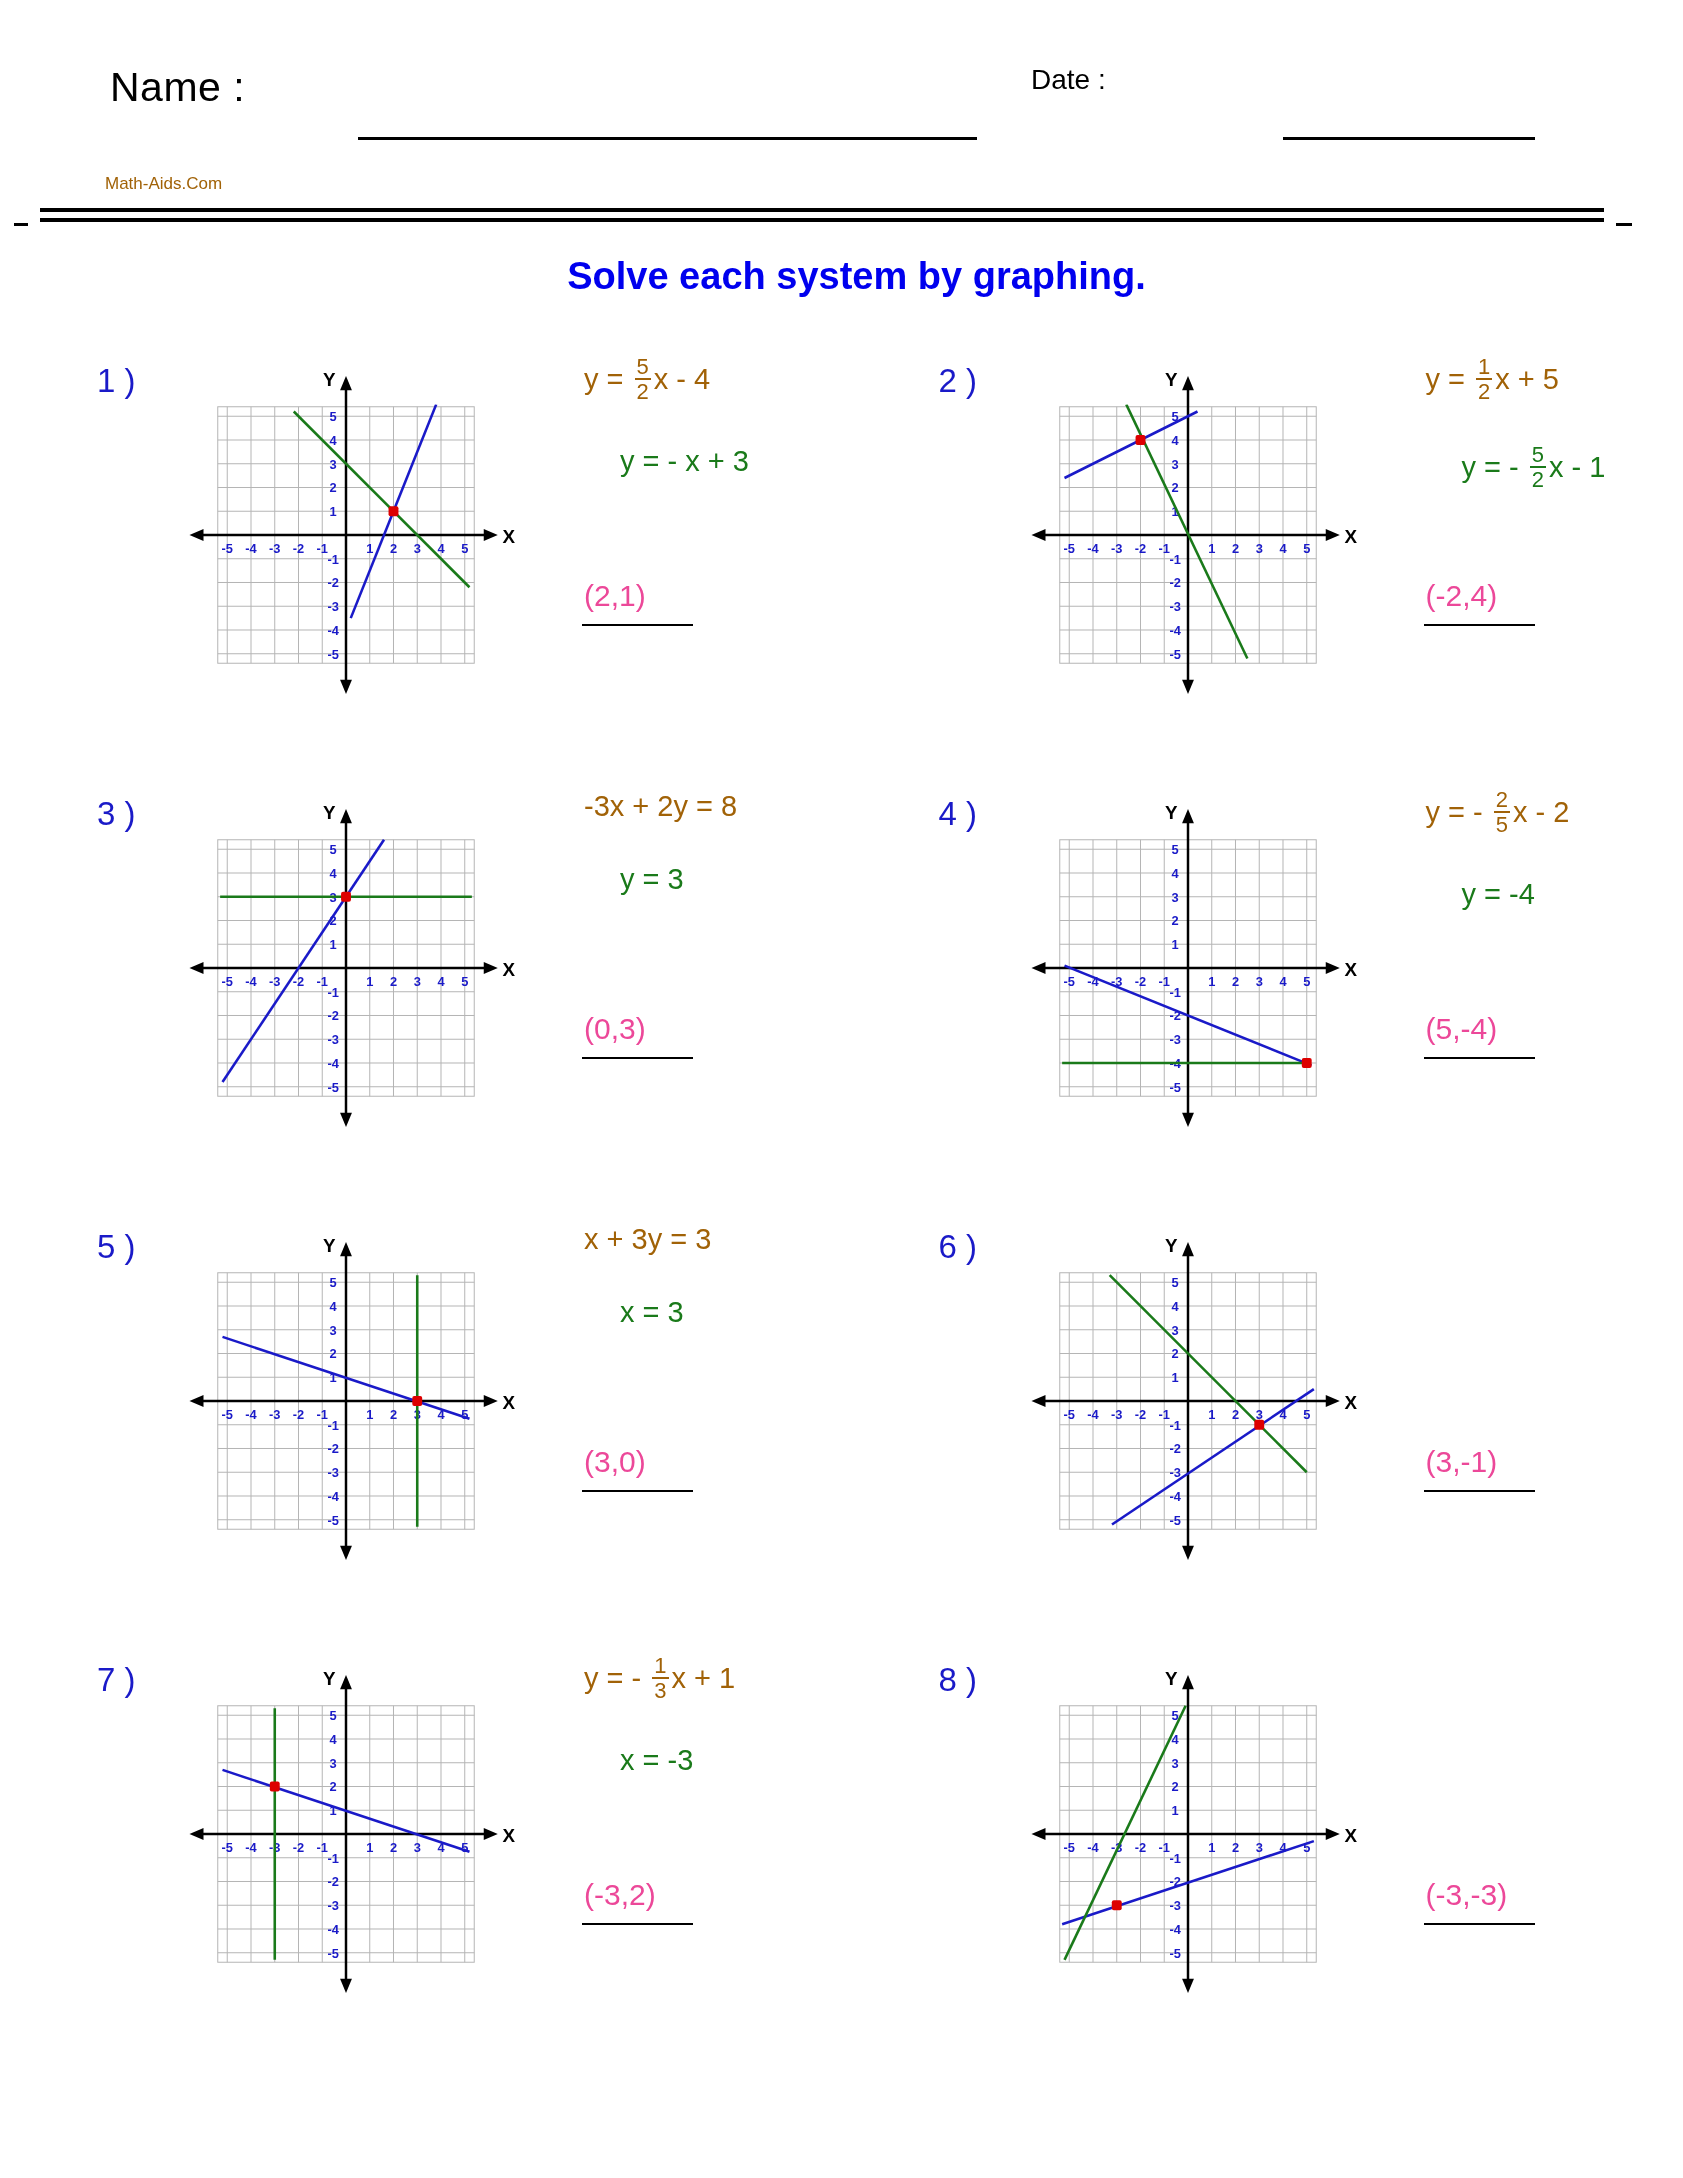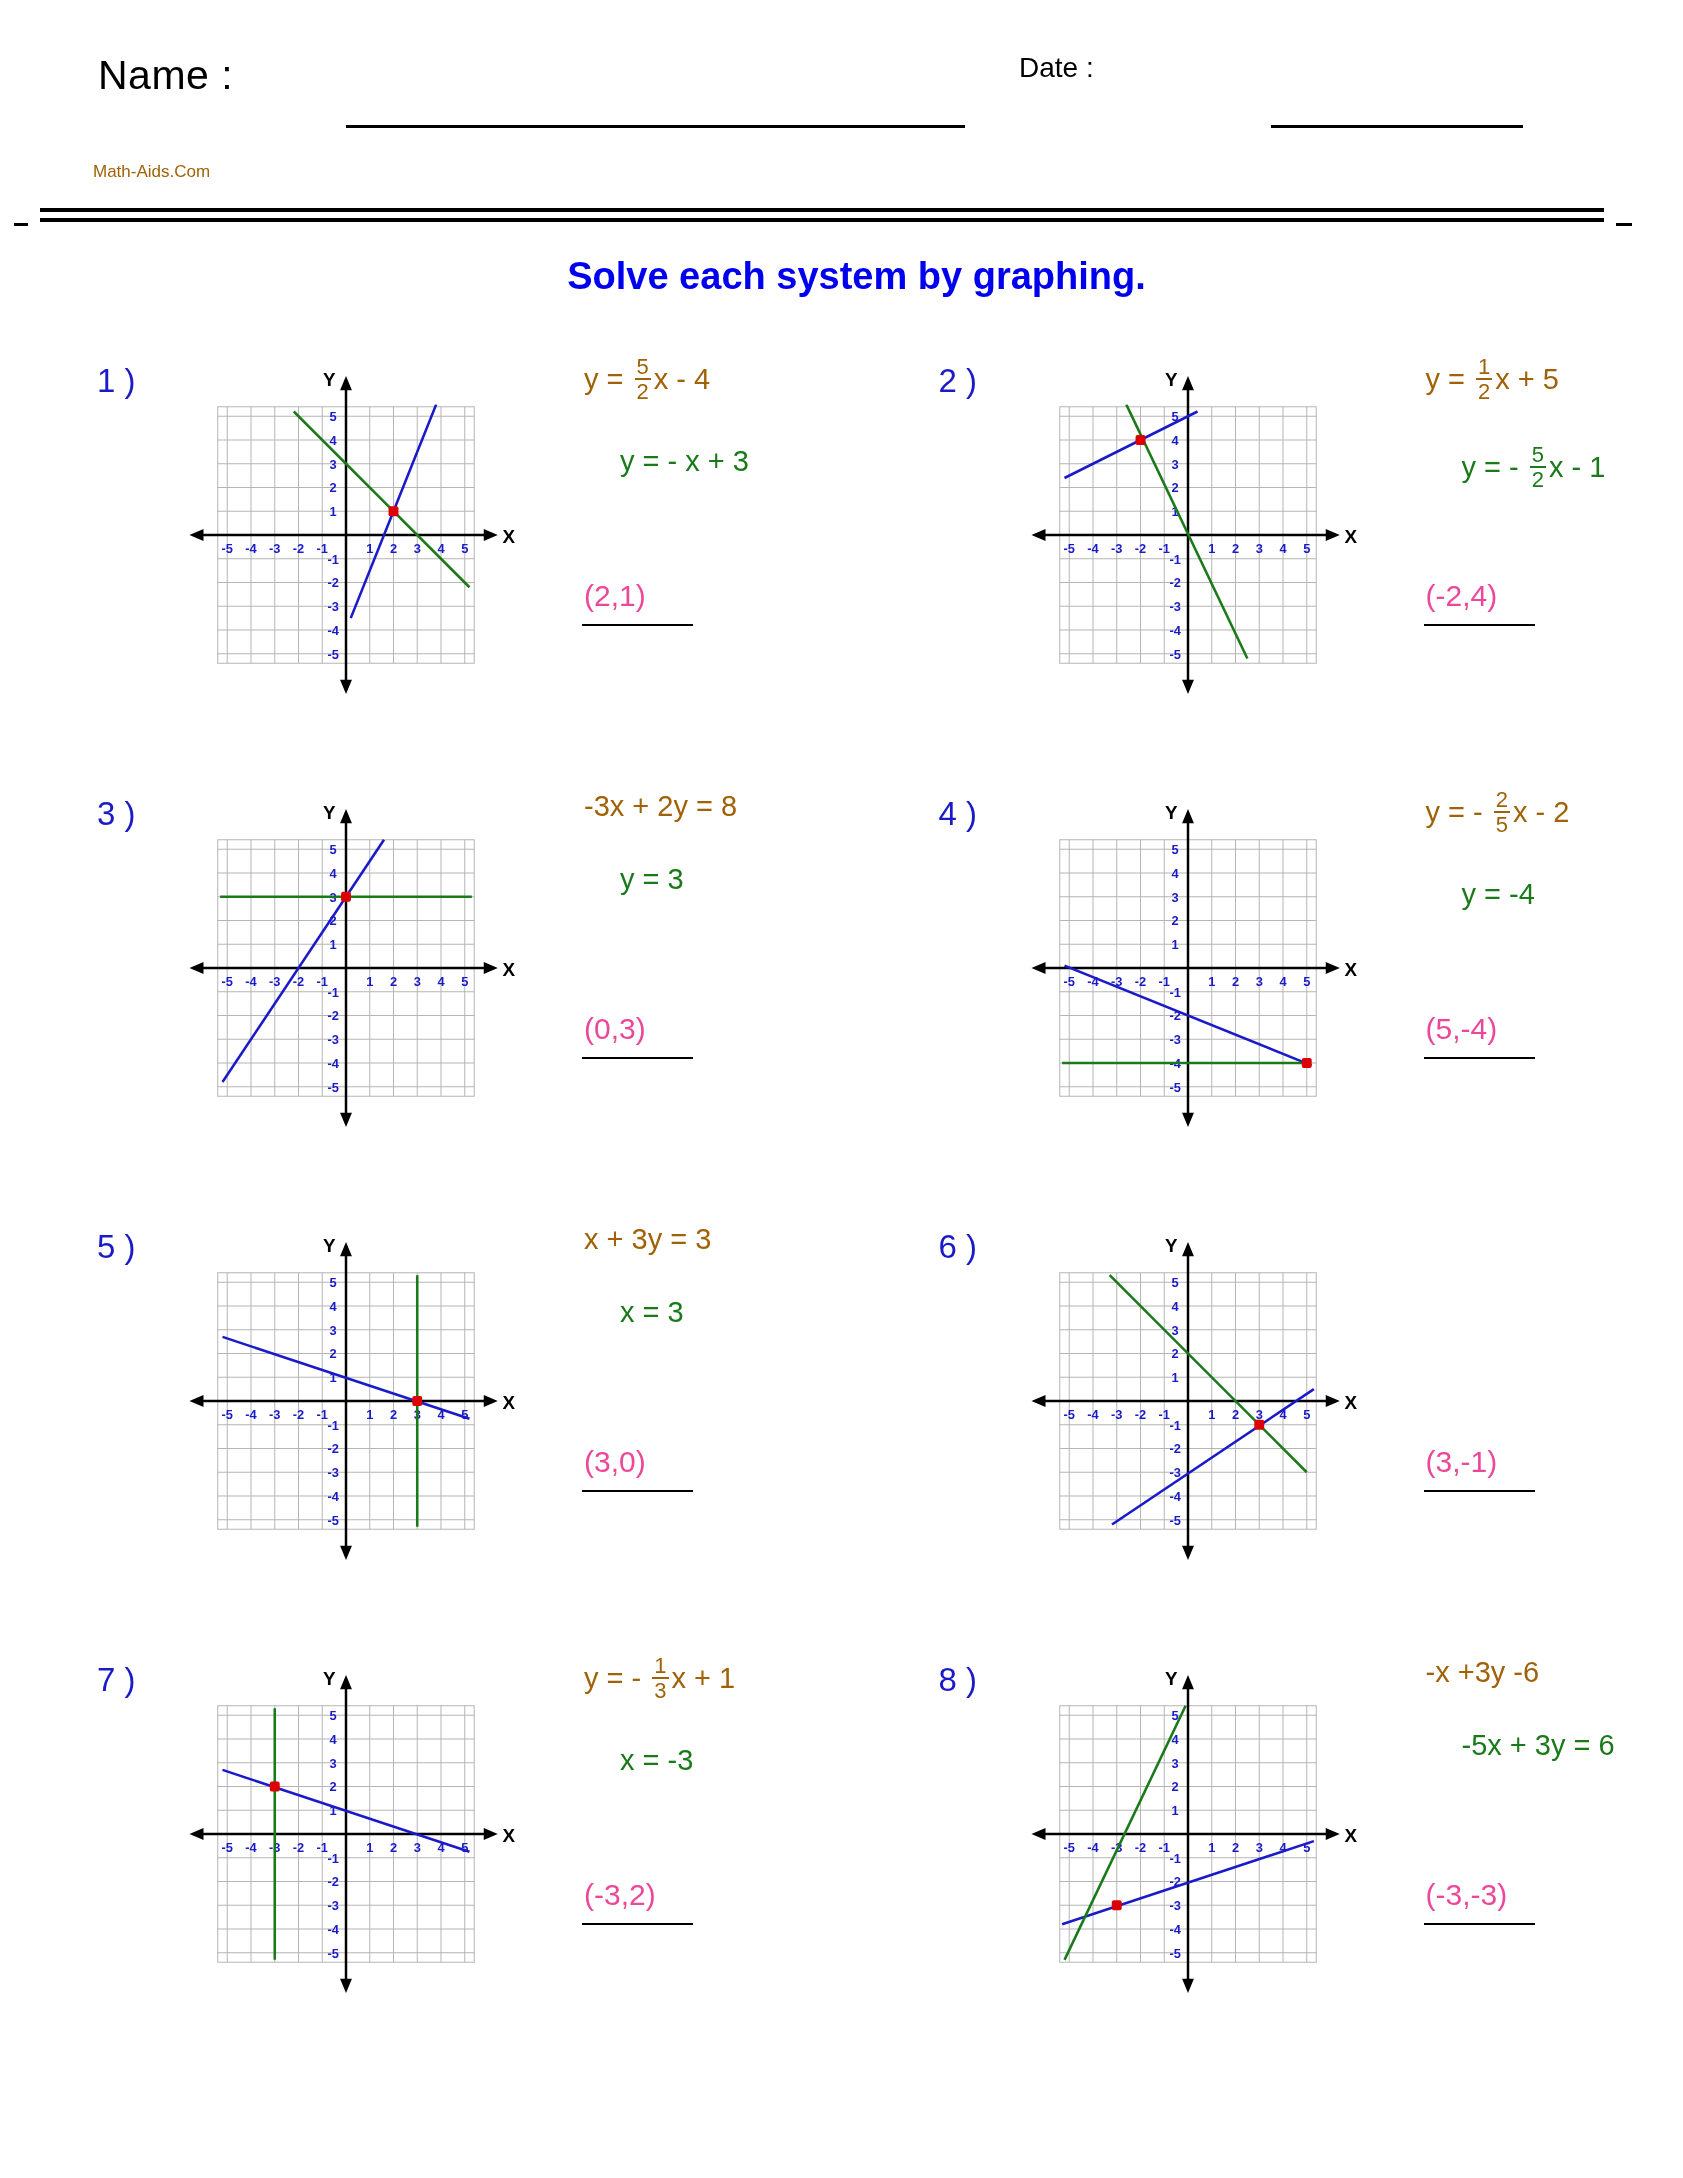--- a/index.html
+++ b/index.html
@@ -13,21 +13,21 @@
     font-family: "Liberation Sans", sans-serif;
     color: #000;
     position: relative;
     overflow: hidden;
   }
   .page {
     width: 1683px;
     height: 2178px;
     position: relative;
     box-sizing: border-box;
-    padding: 4px;
+    padding: 16px;
   }
 
   
   .header {
     position: relative;
     height: 149px;
     padding-top: 48px;
     box-sizing: border-box;
   }
   .name-label {
@@ -811,24 +811,20 @@
               <text x="177" y="239" font-size="13" font-family="&quot;Liberation Sans&quot;, sans-serif" font-weight="bold" fill="#1a1ac8" text-anchor="middle">-1</text>
               <text x="177" y="263" font-size="13" font-family="&quot;Liberation Sans&quot;, sans-serif" font-weight="bold" fill="#1a1ac8" text-anchor="middle">-2</text>
               <text x="177" y="287" font-size="13" font-family="&quot;Liberation Sans&quot;, sans-serif" font-weight="bold" fill="#1a1ac8" text-anchor="middle">-3</text>
               <text x="177" y="311" font-size="13" font-family="&quot;Liberation Sans&quot;, sans-serif" font-weight="bold" fill="#1a1ac8" text-anchor="middle">-4</text>
               <text x="177" y="335" font-size="13" font-family="&quot;Liberation Sans&quot;, sans-serif" font-weight="bold" fill="#1a1ac8" text-anchor="middle">-5</text>
               <line x1="62.80000000000001" y1="301.2" x2="317.2" y2="217.2" stroke="#1a1ac8" stroke-width="2.6" clip-path="url(#clip7)"></line>
               <line x1="65.19999999999999" y1="337.2" x2="187.6" y2="80.39999999999998" stroke="#1a7a1a" stroke-width="2.6" clip-path="url(#clip7)"></line>
               <rect x="113" y="277" width="10" height="10" rx="2" fill="#dd0000"></rect>
             </svg>
           </div>
-          <div class="eqs">
-            <div class="eq blue">-x +3y -6</div>
-            <div class="eq green">-5x + 3y = 6</div>
-          </div>
           <div class="answer">(-3,-3)</div>
           <div class="answer-line"></div>
         </div>
       </div>
     </div>
 
 </div>
 
 
 </body></html>

